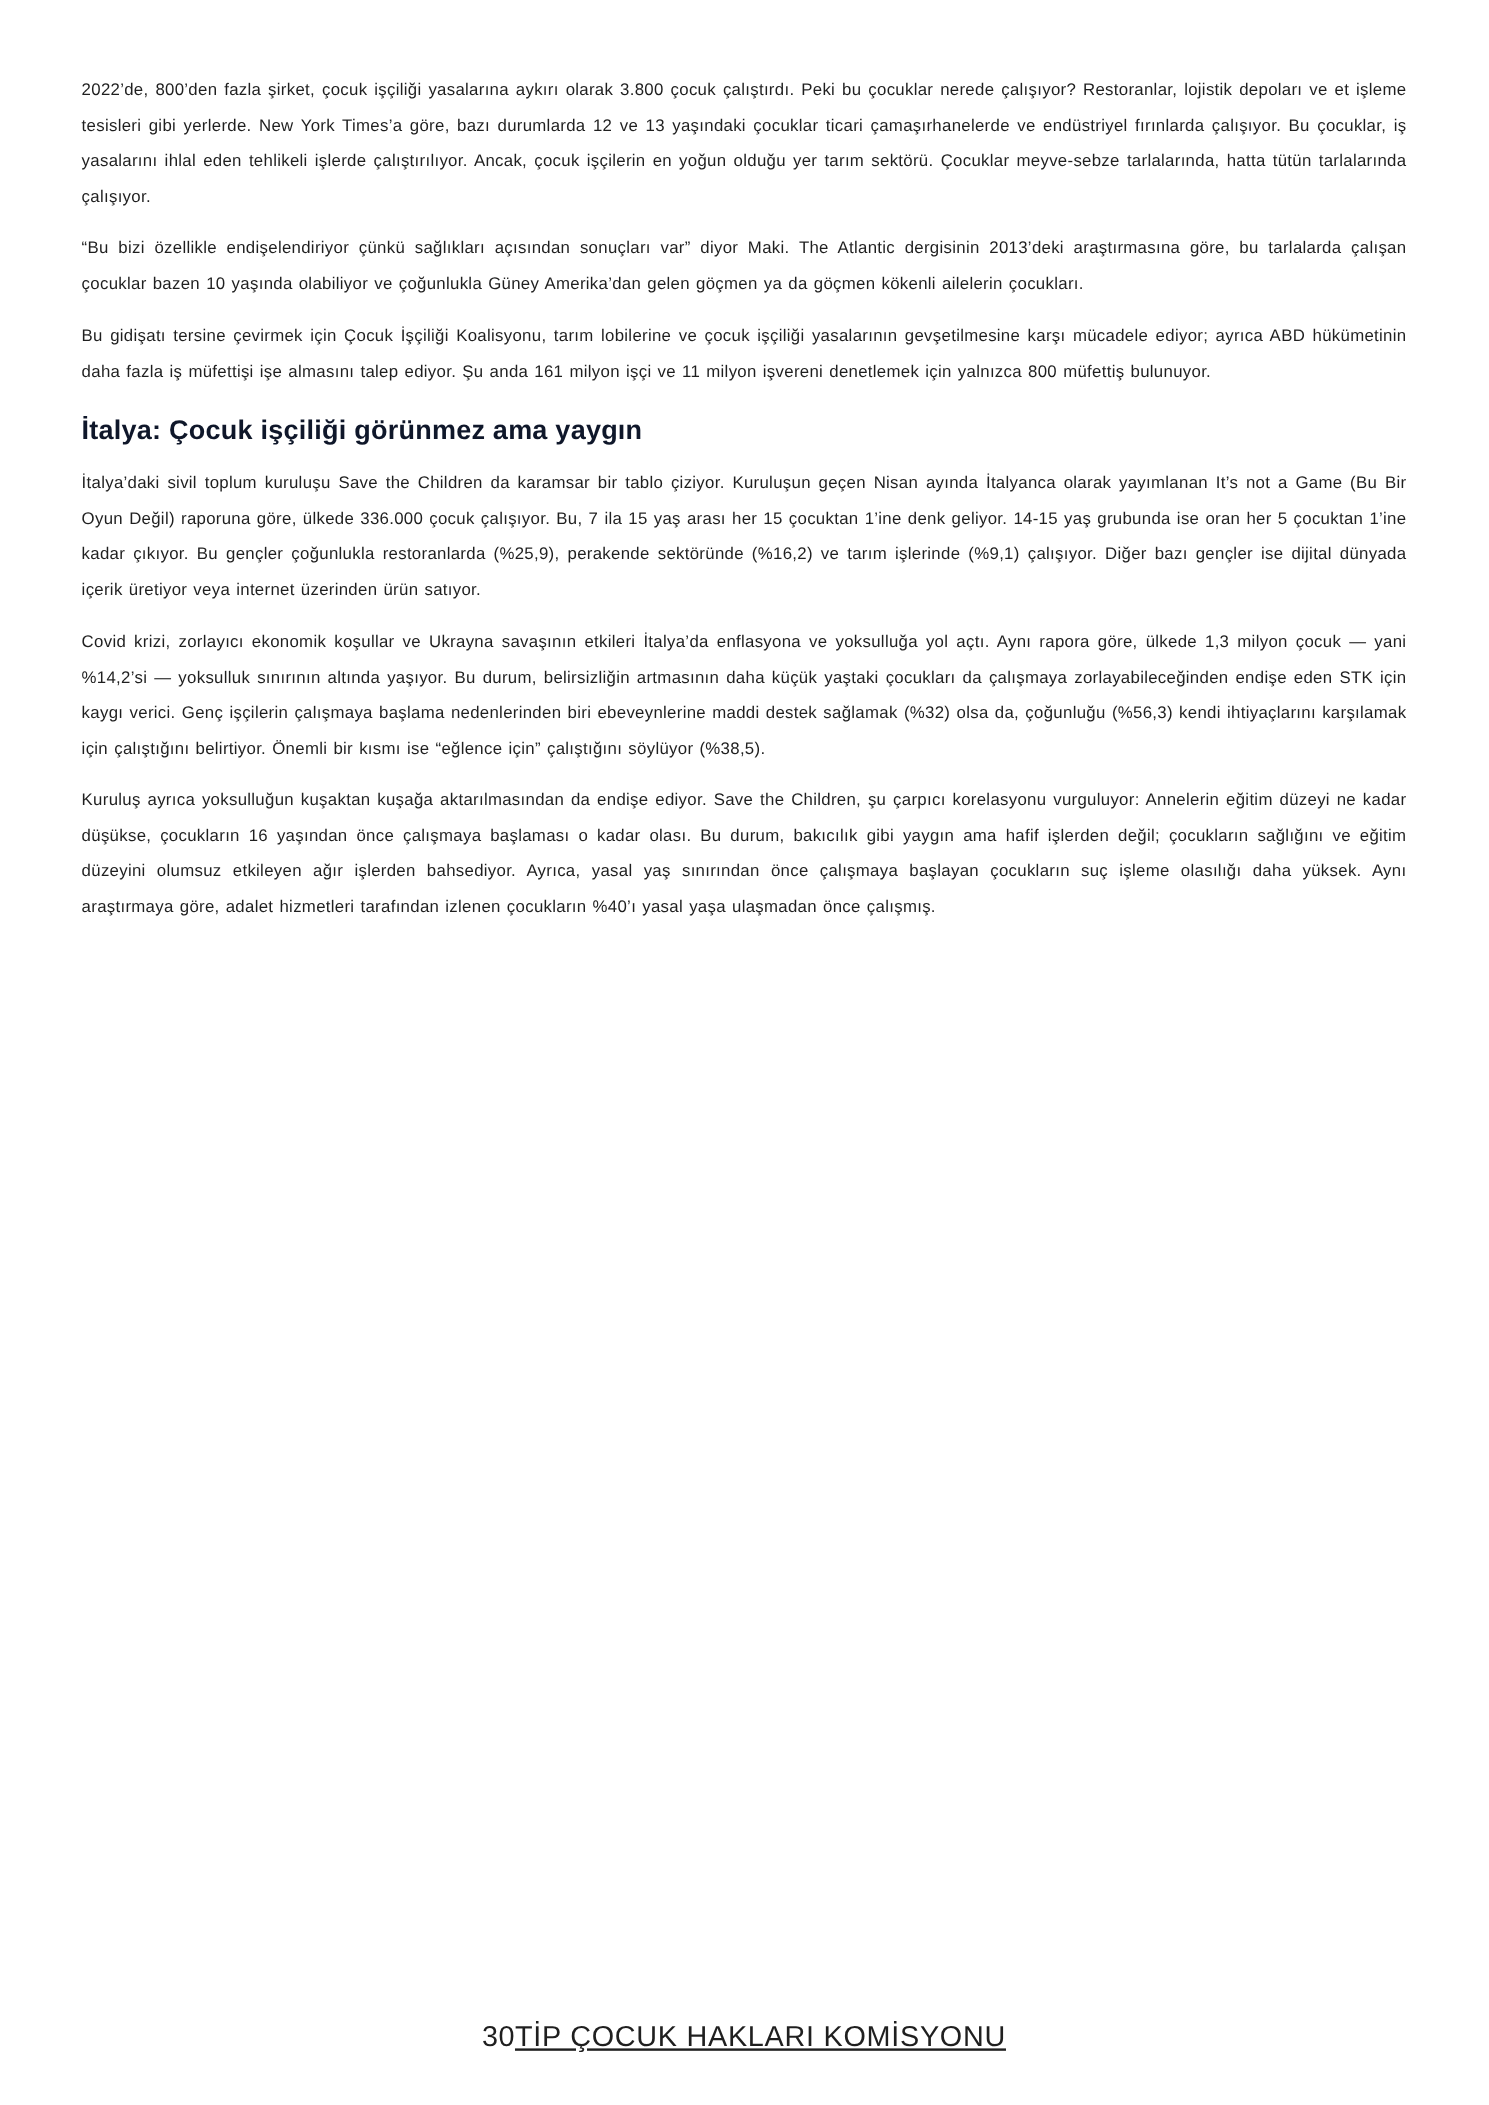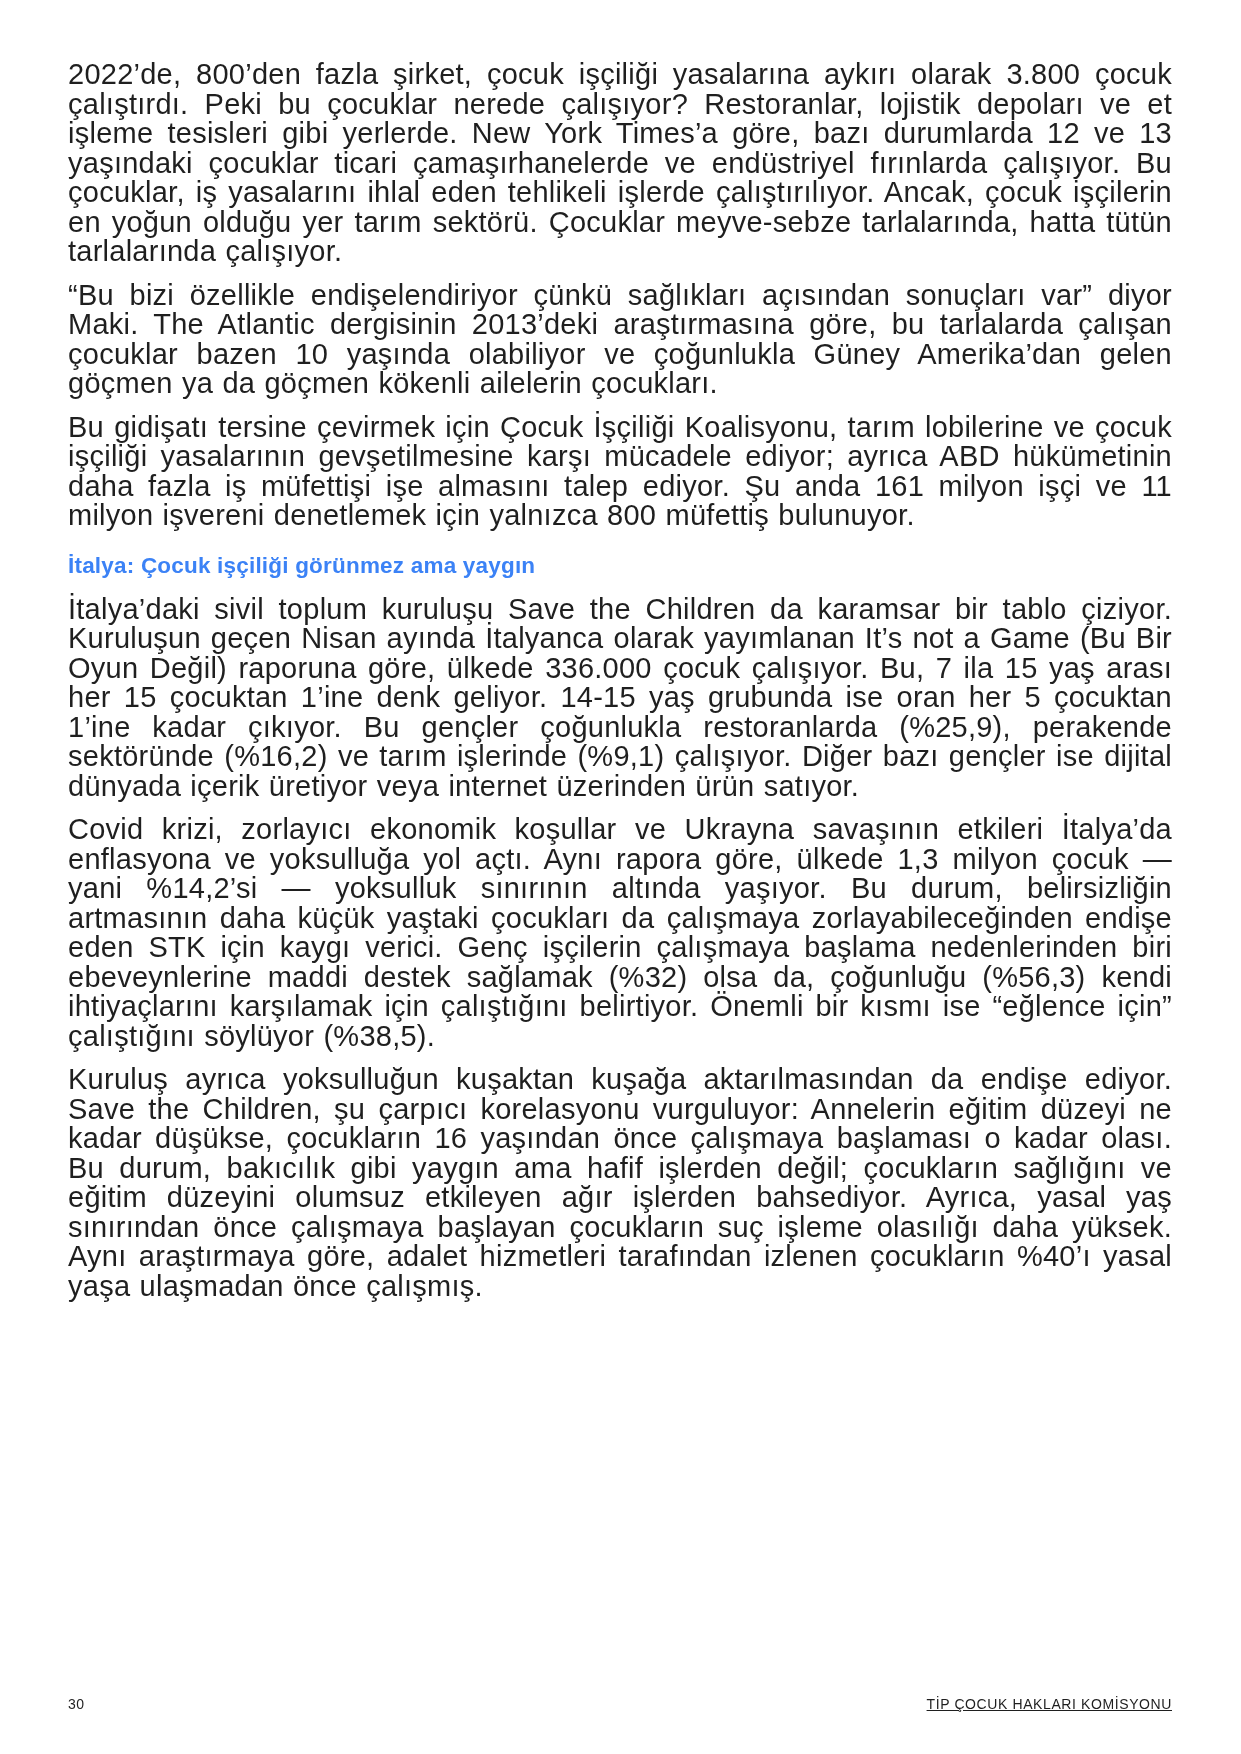--- a/index.html
+++ b/index.html
@@ -9,45 +9,45 @@
     background: #ffffff;
     font-family: "Liberation Sans", sans-serif;
     color: #1f1f1f;
     position: relative;
     overflow: hidden;
   }
   .page-content {
     padding: 60px 69px 0 68px;
   }
   p.body-text {
-    font-size: 29px;
+    font-size: 14px;
     line-height: 29.5px;
     text-align: justify;
     letter-spacing: 0.25px;
     word-spacing: 1px;
     margin-bottom: 14px;
     color: #1f1f1f;
   }
   h2.section-heading {
     font-size: 22.5px;
     line-height: 30px;
     font-weight: bold;
     letter-spacing: 0.2px;
     margin: 20px 0 14px 0;
-    color: #3b82f6;
+    color: #0f172a;
   }
   .page-footer {
     position: absolute;
     left: 68px;
     right: 69px;
     bottom: 42px;
     display: flex;
-    justify-content: space-between;
+    justify-content: center;
     align-items: baseline;
-    font-size: 14px;
+    font-size: 24px;
     letter-spacing: 0.4px;
     color: #1f1f1f;
   }
   .page-footer .committee-name {
     letter-spacing: 0.6px;
     text-decoration: underline;
   }
 </style>
 </head>
 <body>

